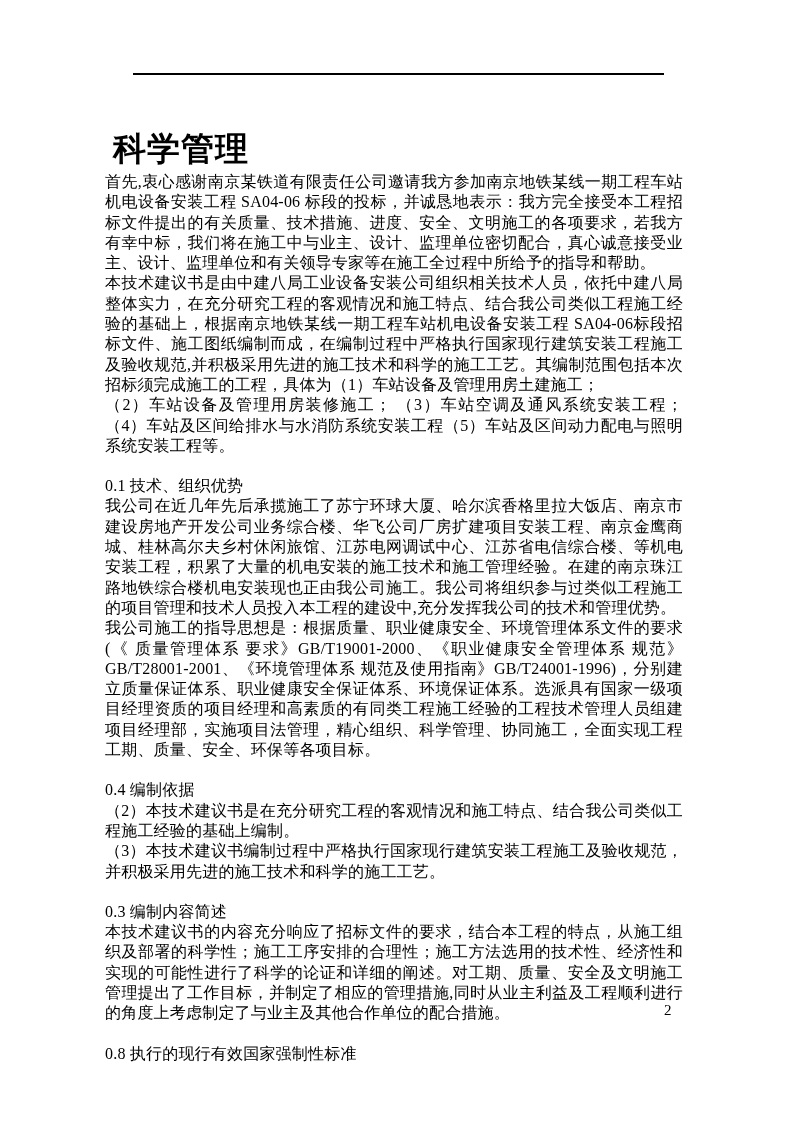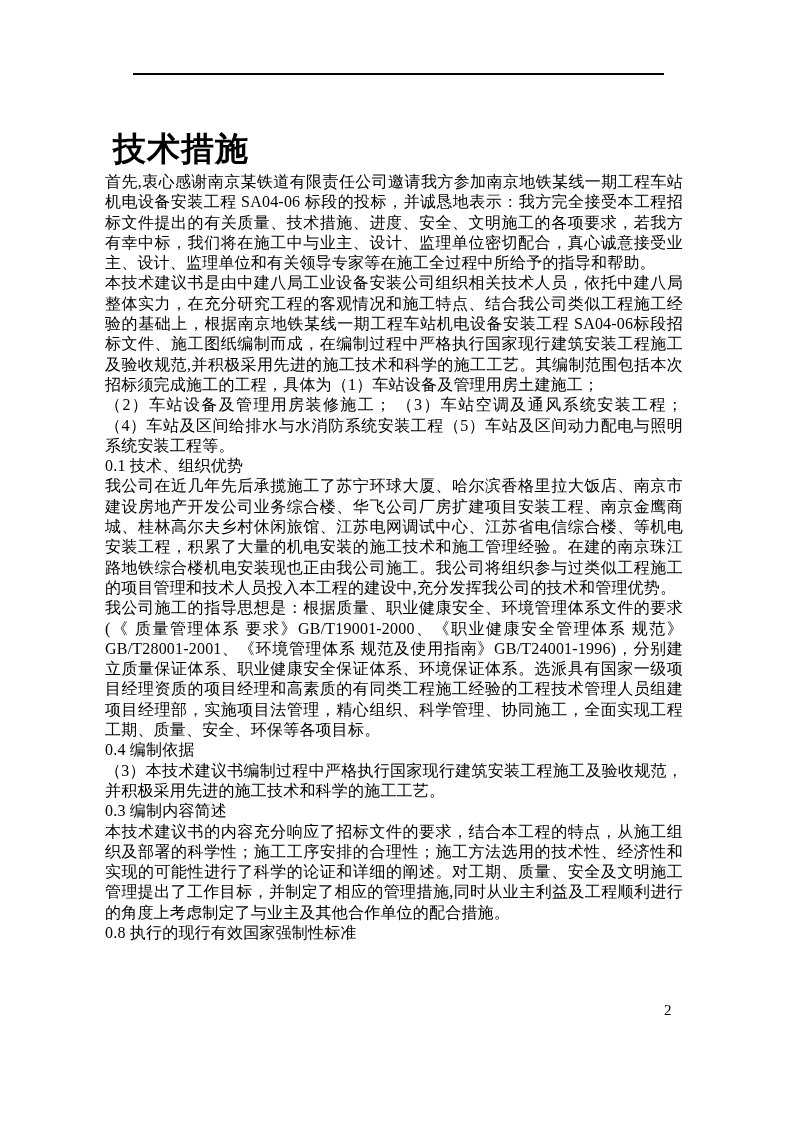--- a/index.html
+++ b/index.html
@@ -44,46 +44,48 @@
     line-height: 20.3px;
     text-align: justify;
     letter-spacing: 0.2px;
   }
   .para, .heading {
     margin: 0;
     padding: 0;
   }
   .heading {
     text-align: left;
+    margin-top: 20px;
   }
   .page-number {
     position: absolute;
     left: 664px;
     top: 1000px;
     font-size: 15px;
     line-height: 20px;
   }
 </style>
 </head>
 <body>
 
 <div class="page">
 
   <div class="header-rule"></div>
 
-  <h1 class="doc-title">技术措施</h1>
+  <h1 class="doc-title">科学管理</h1>
 
   <div class="body-text">
     <p class="para">首先,衷心感谢南京某铁道有限责任公司邀请我方参加南京地铁某线一期工程车站机电设备安装工程 SA04-06 标段的投标，并诚恳地表示：我方完全接受本工程招标文件提出的有关质量、技术措施、进度、安全、文明施工的各项要求，若我方有幸中标，我们将在施工中与业主、设计、监理单位密切配合，真心诚意接受业主、设计、监理单位和有关领导专家等在施工全过程中所给予的指导和帮助。</p>
     <p class="para">本技术建议书是由中建八局工业设备安装公司组织相关技术人员，依托中建八局整体实力，在充分研究工程的客观情况和施工特点、结合我公司类似工程施工经验的基础上，根据南京地铁某线一期工程车站机电设备安装工程 SA04-06标段招标文件、施工图纸编制而成，在编制过程中严格执行国家现行建筑安装工程施工及验收规范,并积极采用先进的施工技术和科学的施工工艺。其编制范围包括本次招标须完成施工的工程，具体为（1）车站设备及管理用房土建施工；</p>
     <p class="para">（2）车站设备及管理用房装修施工； （3）车站空调及通风系统安装工程； （4）车站及区间给排水与水消防系统安装工程（5）车站及区间动力配电与照明系统安装工程等。</p>
     <p class="heading">0.1 技术、组织优势</p>
     <p class="para">我公司在近几年先后承揽施工了苏宁环球大厦、哈尔滨香格里拉大饭店、南京市建设房地产开发公司业务综合楼、华飞公司厂房扩建项目安装工程、南京金鹰商城、桂林高尔夫乡村休闲旅馆、江苏电网调试中心、江苏省电信综合楼、等机电安装工程，积累了大量的机电安装的施工技术和施工管理经验。在建的南京珠江路地铁综合楼机电安装现也正由我公司施工。我公司将组织参与过类似工程施工的项目管理和技术人员投入本工程的建设中,充分发挥我公司的技术和管理优势。</p>
     <p class="para">我公司施工的指导思想是：根据质量、职业健康安全、环境管理体系文件的要求(《 质量管理体系 要求》GB/T19001-2000、《职业健康安全管理体系 规范》GB/T28001-2001、《环境管理体系 规范及使用指南》GB/T24001-1996)，分别建立质量保证体系、职业健康安全保证体系、环境保证体系。选派具有国家一级项目经理资质的项目经理和高素质的有同类工程施工经验的工程技术管理人员组建项目经理部，实施项目法管理，精心组织、科学管理、协同施工，全面实现工程工期、质量、安全、环保等各项目标。</p>
     <p class="heading">0.4 编制依据</p>
+    <p class="para">（2）本技术建议书是在充分研究工程的客观情况和施工特点、结合我公司类似工程施工经验的基础上编制。</p>
     <p class="para">（3）本技术建议书编制过程中严格执行国家现行建筑安装工程施工及验收规范，并积极采用先进的施工技术和科学的施工工艺。</p>
     <p class="heading">0.3 编制内容简述</p>
     <p class="para">本技术建议书的内容充分响应了招标文件的要求，结合本工程的特点，从施工组织及部署的科学性；施工工序安排的合理性；施工方法选用的技术性、经济性和实现的可能性进行了科学的论证和详细的阐述。对工期、质量、安全及文明施工管理提出了工作目标，并制定了相应的管理措施,同时从业主利益及工程顺利进行的角度上考虑制定了与业主及其他合作单位的配合措施。</p>
     <p class="heading">0.8 执行的现行有效国家强制性标准</p>
   </div>
 
   <div class="page-number">2</div>
 
 </div>
 

